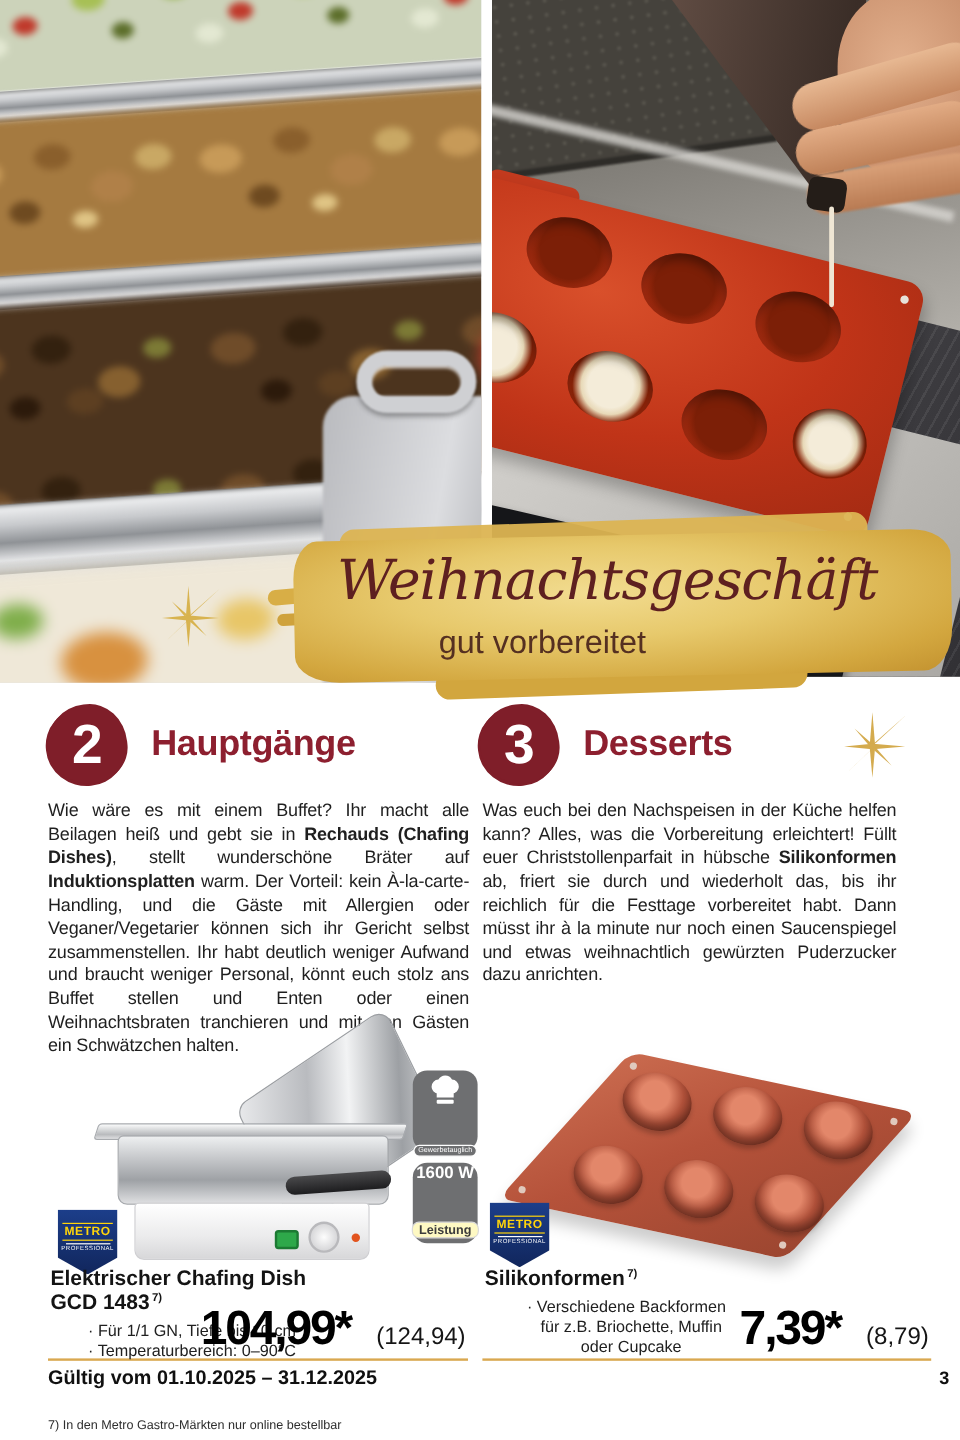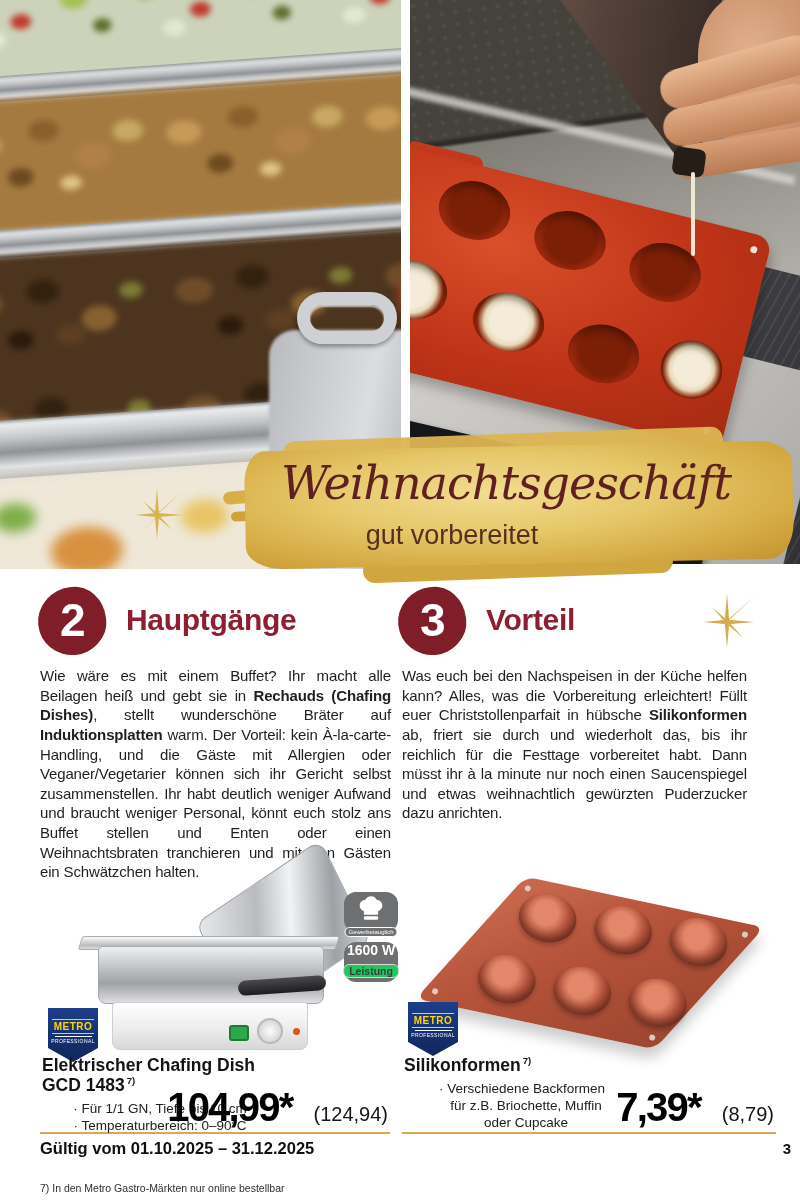--- a/index.html
+++ b/index.html
@@ -186,28 +186,28 @@
     clip-path:polygon(0 0,100% 0,100% 74%,50% 100%,0 74%); padding-bottom:8px; }
   .metro-name { color:#ffd40a; font-weight:800; font-size:10px; letter-spacing:.5px;
     border-top:1px solid #ffd40a; border-bottom:1px solid #ffd40a; padding:1px 2px; }
   .metro-line { width:74%; height:1px; background:#fff; margin:2px 0 1px; }
   .metro-sub { color:#fff; font-size:5px; letter-spacing:.4px; }
   .metro-cd { left:8px; top:130px; }
   .metro-sil { left:6px; top:124px; }
 
   
   .badge-col { position:absolute; left:304px; top:8px; width:56px; }
-  .badge-sq { position:relative; width:54px; height:40px; background:#6e6f71; border-radius:12px; margin-bottom:10px; }
+  .badge-sq { position:relative; width:54px; height:67px; background:#6e6f71; border-radius:12px; margin-bottom:10px; }
   .badge-sq svg { display:block; margin:6px auto 0; }
   .badge-pill-dark { position:absolute; bottom:-5px; left:50%; transform:translateX(-50%);
     background:#6e6f71; color:#fff; font-size:6px; border:1.5px solid #fff; border-radius:6px;
     padding:1px 3px; white-space:nowrap; }
   .badge-power-val { text-align:center; color:#fff; font-size:14px; font-weight:700; margin-top:9px; }
   .badge-pill-light { position:absolute; bottom:4px; left:50%; transform:translateX(-50%);
-    background:#22c55e; color:#3c3c3c; font-size:10.5px; font-weight:700; border:1px solid #d9d9d9;
+    background:#fef9c3; color:#3c3c3c; font-size:10.5px; font-weight:700; border:1px solid #d9d9d9;
     border-radius:6px; padding:0 5px; white-space:nowrap; }
 
   
   .p-info { position:absolute; left:2px; top:178px; width:236px; }
   .p-name { font-size:17.5px; font-weight:700; color:#141414; line-height:1.13; }
   .fn { font-size:9.5px; vertical-align:super; font-weight:700; margin-left:2px; }
   .p-bullets { margin-top:4px; font-size:13.5px; line-height:1.26; color:#202020; }
   .p-bullets div { padding-left:8px; text-indent:-8px;text-align:center; }
   .p-bullets div.cont { text-indent:0; }
   .price-row { position:absolute; right:2px; bottom:5px; display:flex; align-items:baseline; gap:21px; }
@@ -297,21 +297,21 @@
   <div class="section section-left">
     <div class="num-badge">
       <span>2</span>
     </div>
     <div class="section-title">Hauptgänge</div>
   </div>
   <div class="section section-right">
     <div class="num-badge">
       <span>3</span>
     </div>
-    <div class="section-title">Vorteil</div>
+    <div class="section-title">Desserts</div>
   </div>
   <svg class="star star-desserts" viewBox="0 0 100 100">
     <g fill="#d4ab4e">
       <polygon points="46,53 50,4 54,53"></polygon>
         <polygon points="46,47 50,92 54,47"></polygon>
       <polygon points="47,46 94,50 47,54"></polygon>
         <polygon points="53,46 12,50 53,54"></polygon>
       <polygon points="45,52 95,8 55,45"></polygon>
         <polygon points="48,55 16,85 55,48"></polygon>
       <polygon points="45,48 26,26 48,45"></polygon>

